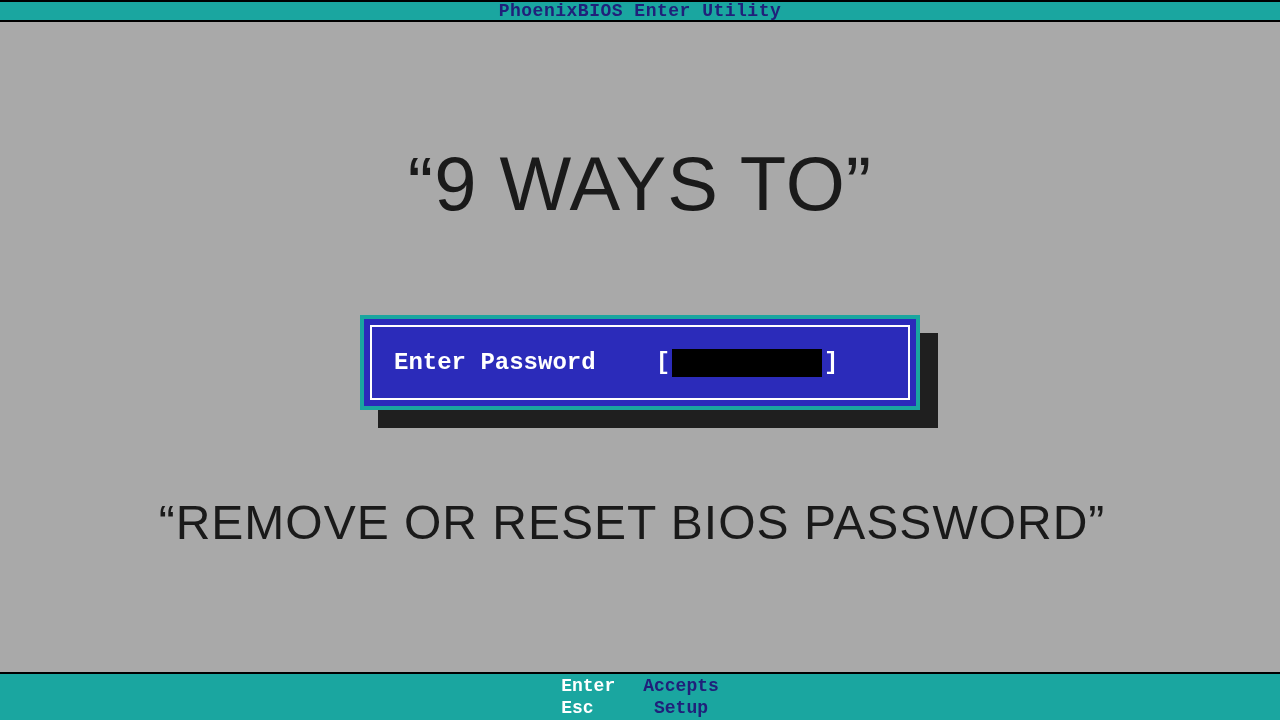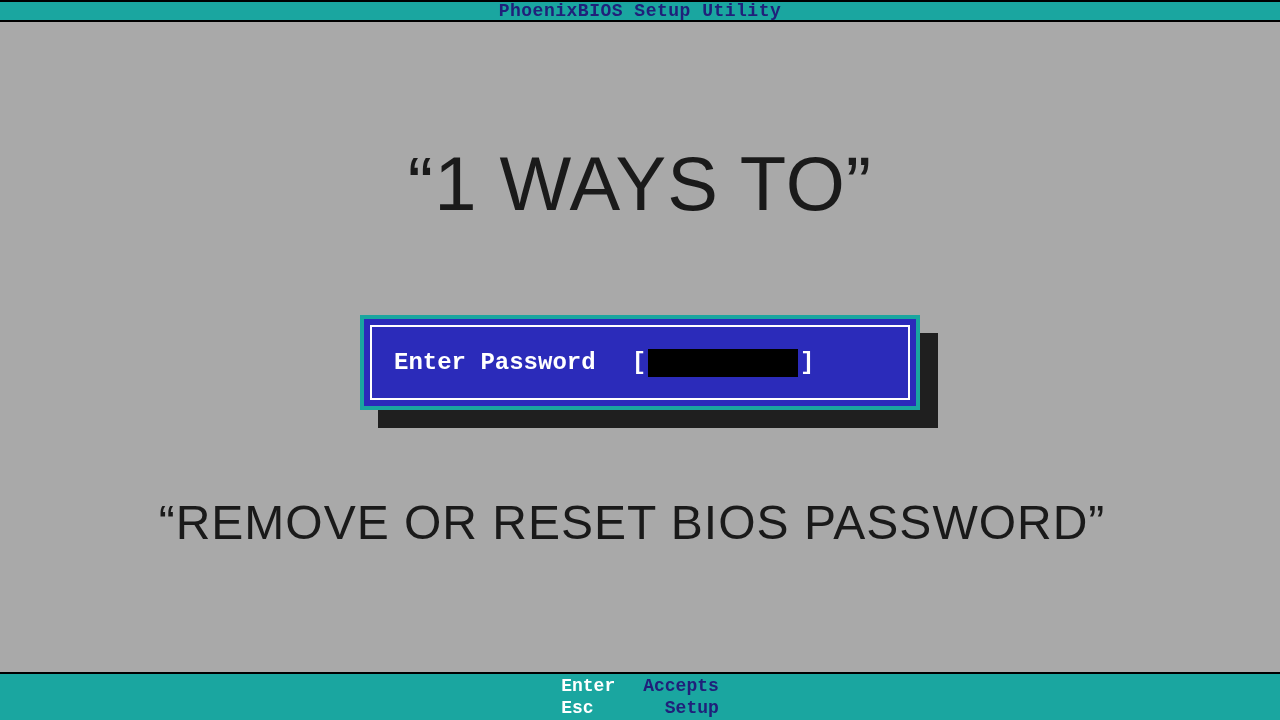--- a/index.html
+++ b/index.html
@@ -41,21 +41,21 @@
     display: grid;
     grid-template-columns: auto auto;
     column-gap: 28px;
     row-gap: 0px;
     font-family: "Courier New", monospace;
     font-weight: bold;
     font-size: 18px;
     line-height: 22px;
   }
   .hint-key { color: #fff; text-align: left; }
-  .hint-action { color: #20207a; text-align: right; }
+  .hint-action { color: #20207a; text-align: center; }
 
   .headline-1 {
     position: absolute;
     top: 140px;
     left: 0; right: 0;
     text-align: center;
     font-family: "Segoe UI", "Helvetica Neue", Arial, sans-serif;
     font-weight: 300;
     font-size: 76px;
     color: #1a1a1a;
@@ -94,21 +94,21 @@
     display: flex;
     align-items: center;
   }
   .dialog-inner {
     position: absolute;
     top: 6px; left: 6px; right: 6px; bottom: 6px;
     border: 2px solid #ffffff;
     display: flex;
     align-items: center;
     padding: 0 22px;
-    gap: 36px;
+    gap: 60px;
   }
   .dialog-label {
     color: #fff;
     font-family: "Courier New", monospace;
     font-weight: bold;
     font-size: 24px;
     white-space: nowrap;
   }
   .pw-field-wrap {
     display: flex;
@@ -124,24 +124,24 @@
     height: 28px;
     background: #000;
     display: inline-block;
     margin: 0 2px;
   }
 </style>
 </head>
 <body>
 
 <div class="top-bar">
-  <span class="top-bar-title">PhoenixBIOS Setup Utility</span>
+  <span class="top-bar-title">PhoenixBIOS Enter Utility</span>
 </div>
 
-<div class="headline-1">“1 WAYS TO”</div>
+<div class="headline-1">“9 WAYS TO”</div>
 
 <div class="dialog-wrap">
   <div class="dialog-shadow"></div>
   <div class="dialog">
     <div class="dialog-inner">
       <span class="dialog-label">Enter Password</span>
       <span class="pw-field-wrap">
         <span class="pw-bracket">[</span>
         <span class="pw-field"></span>
         <span class="pw-bracket">]</span>

